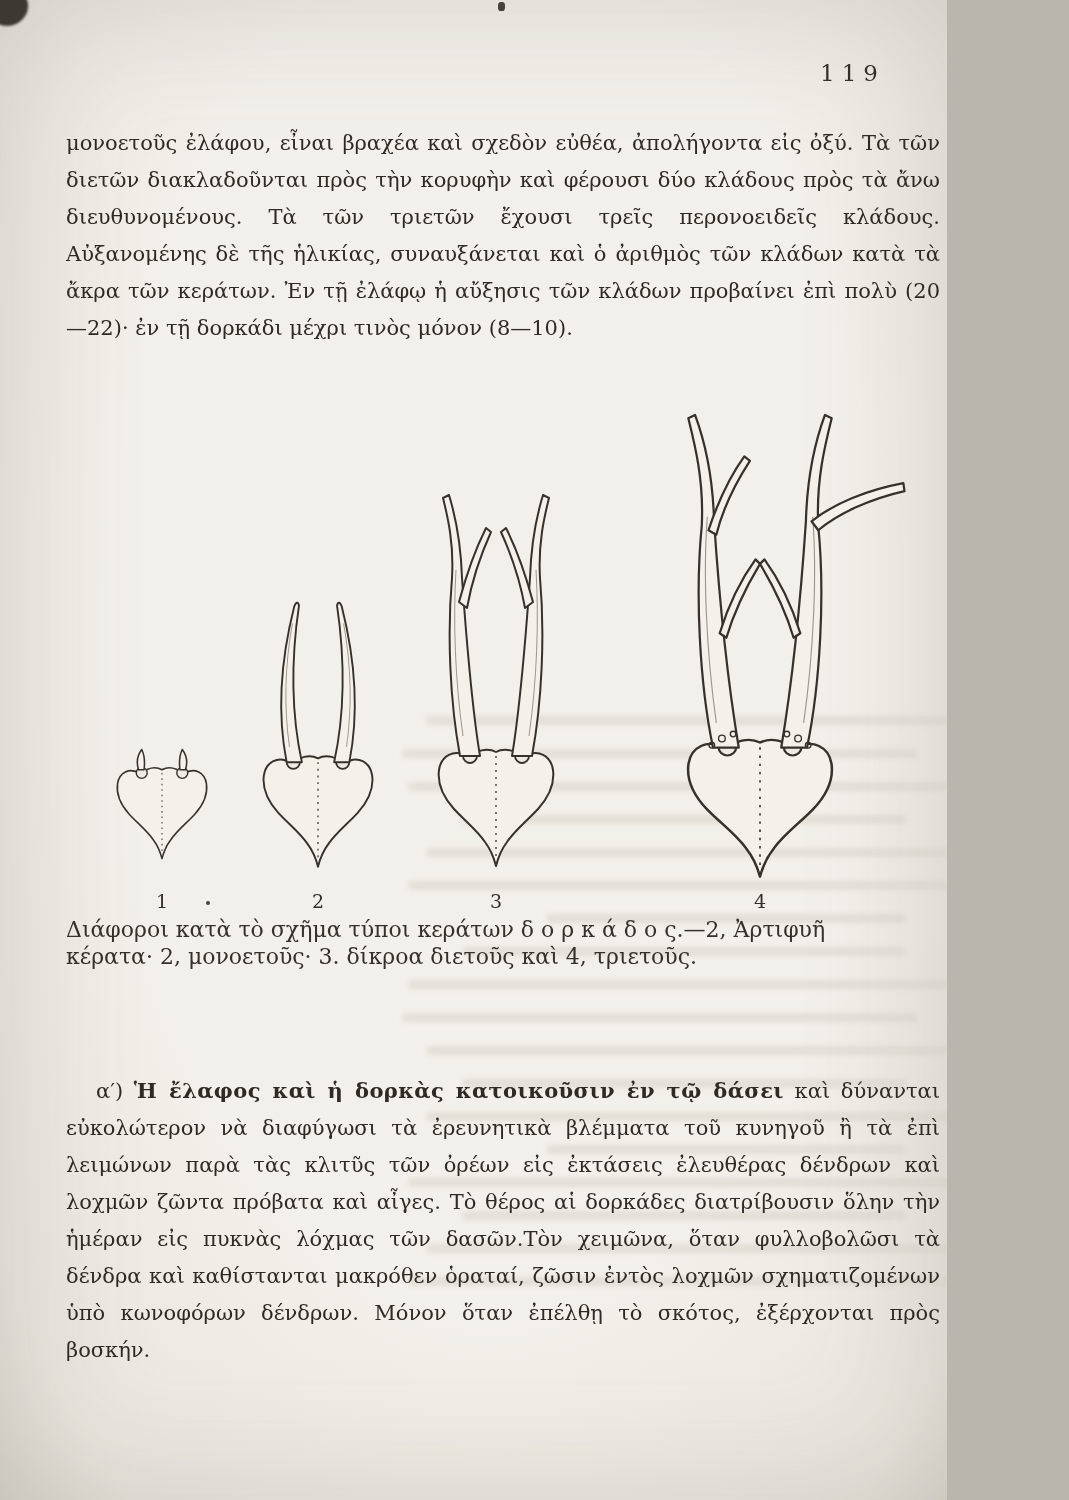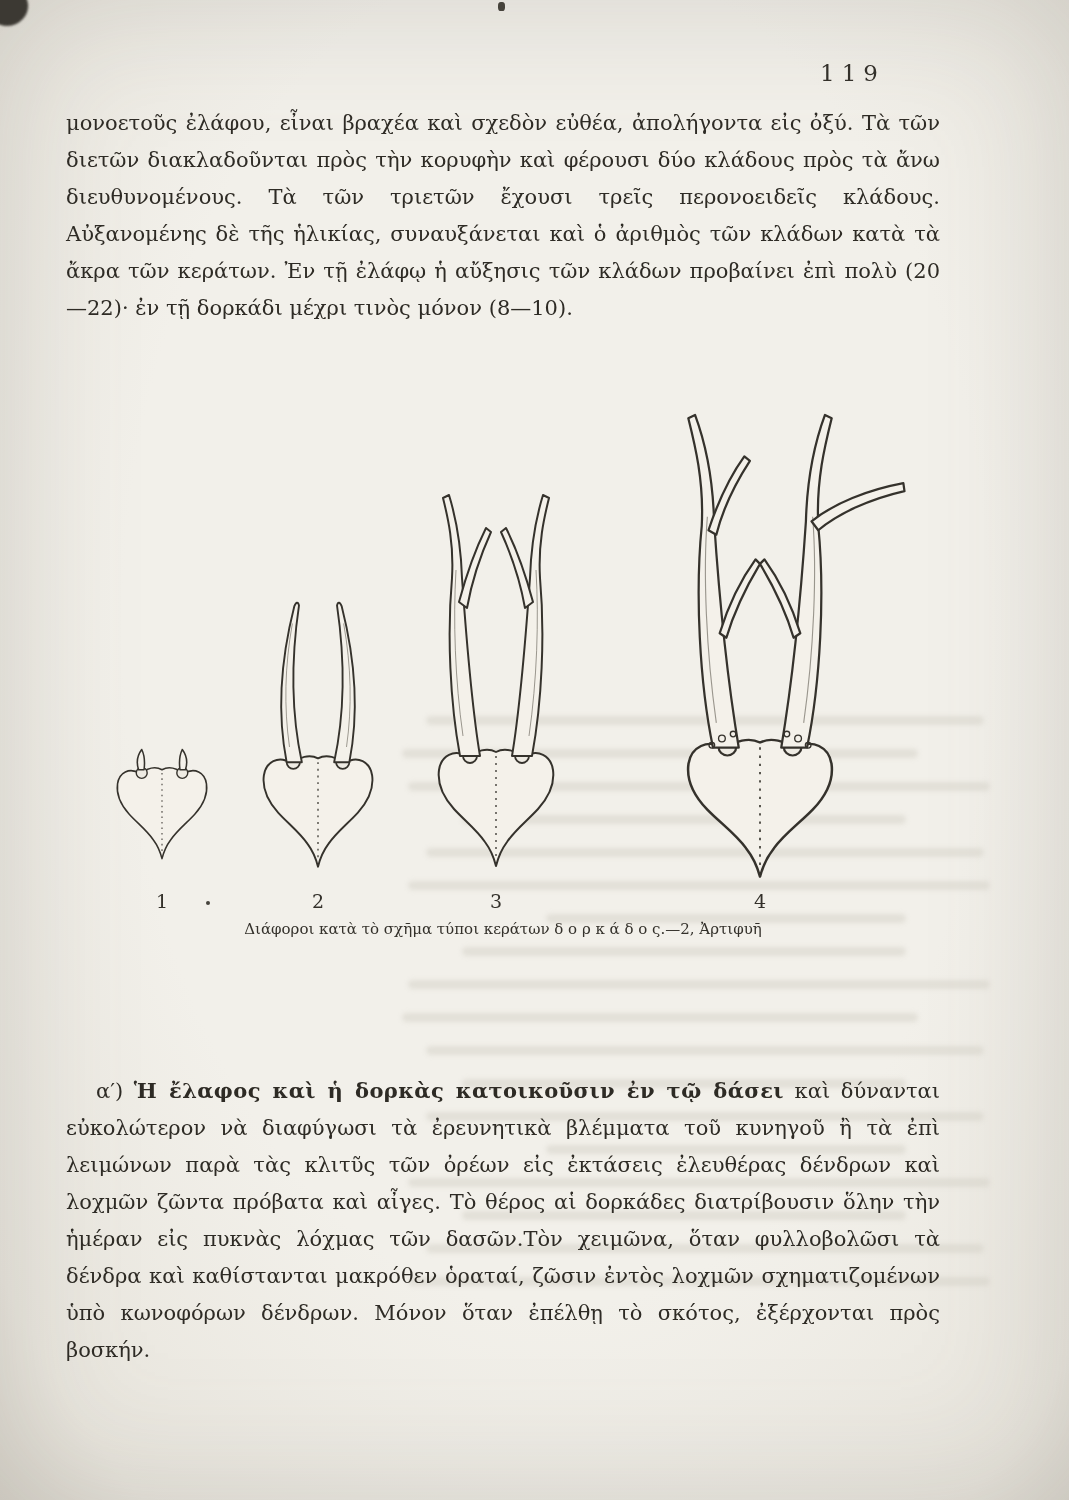--- a/index.html
+++ b/index.html
@@ -2,47 +2,48 @@
 <html><head>
 <meta charset="utf-8">
 <style>
   html, body { margin:0; padding:0; }
   body {
     width:1069px; height:1500px;
     background:#b9b6ae;
     font-family:"DejaVu Serif","Liberation Serif",serif;
   }
   .page {
-    position:relative; width:1069px; height:1500px; overflow:hidden;
+    position:relative; width:929px; height:1500px; overflow:hidden;
     background: radial-gradient(ellipse at 52% 42%, #f2f0ea 55%, #e9e6de 88%, #ddd9d0 100%);
     box-shadow: inset 0 0 140px rgba(110,105,95,.22);
     color:#2b2924;
+    padding-left:18px;
   }
   .pageno {
     position:absolute; top:60px; left:820px;
     font-size:23px; letter-spacing:7px; color:#33302a;
   }
   .para {
     position:absolute; left:66px; width:874px;
     font-size:21px; line-height:37px; text-align:justify;
     color:#2e2b25;
   }
-  .p1 { top:84px; }
+  .p1 { top:104px; }
   .p2 { top:980px; text-indent:62px; }
   .p3 { top:1051px; text-indent:30px; }
   .lead-bold { font-weight:bold; letter-spacing:.4px; }
   .figure { position:absolute; left:66px; top:372px; width:874px; height:552px; }
   .figure svg { position:absolute; left:0; top:0; }
   .fig-label {
     position:absolute; top:518px; transform:translateX(-50%);
     font-size:19px; color:#33302a;
   }
   .caption {
     position:absolute; left:66px; top:916px; width:874px;
-    text-align:center; font-size:15px; line-height:27px; color:#34312b;
+    font-size:22px; line-height:27px; color:#34312b;
   }
   
   .ghost {
     position:absolute; left:336px; top:344px; width:600px; height:620px;
     filter:blur(2.5px); opacity:.5; pointer-events:none;
   }
   .ghost .gl { height:9px; background:#d2cfc5; border-radius:5px; margin-bottom:24px; }
   .ghost .gl:nth-child(odd)  { width:93%; margin-left:4%; }
   .ghost .gl:nth-child(even) { width:86%; margin-left:0; }
   .ghost .gl:nth-child(3n)   { width:97%; margin-left:1%; }
@@ -163,18 +164,19 @@
     </svg>
 
     <span class="fig-label" style="left:96px;">1</span>
     <span class="fig-label" style="left:252px;">2</span>
     <span class="fig-label" style="left:430px;">3</span>
     <span class="fig-label" style="left:694px;">4</span>
   </div>
 
   <div class="caption">
     <div>Διάφοροι κατὰ τὸ σχῆμα τύποι κεράτων δ ο ρ κ ά δ ο ς.—2, Ἀρτιφυῆ</div>
+    <div>κέρατα· 2, μονοετοῦς· 3. δίκροα διετοῦς καὶ 4, τριετοῦς.</div>
   </div>
 
 
   <p class="para p3"><span>α′) </span><span class="lead-bold">Ἡ ἔλαφος καὶ ἡ δορκὰς κατοικοῦσιν ἐν τῷ δάσει</span><span> καὶ δύνανται εὐκολώτερον νὰ διαφύγωσι τὰ ἐρευνητικὰ βλέμματα τοῦ κυνηγοῦ ἢ τὰ ἐπὶ λειμώνων παρὰ τὰς κλιτῦς τῶν ὀρέων εἰς ἐκτάσεις ἐλευθέρας δένδρων καὶ λοχμῶν ζῶντα πρόβατα καὶ αἶγες. Τὸ θέρος αἱ δορκάδες διατρίβουσιν ὅλην τὴν ἡμέραν εἰς πυκνὰς λόχμας τῶν δασῶν.Τὸν χειμῶνα, ὅταν φυλλοβολῶσι τὰ δένδρα καὶ καθίστανται μακρόθεν ὁραταί, ζῶσιν ἐντὸς λοχμῶν σχηματιζομένων ὑπὸ κωνοφόρων δένδρων. Μόνον ὅταν ἐπέλθῃ τὸ σκότος, ἐξέρχονται πρὸς βοσκήν.</span></p>
 
 </div>
 
 </body></html>

